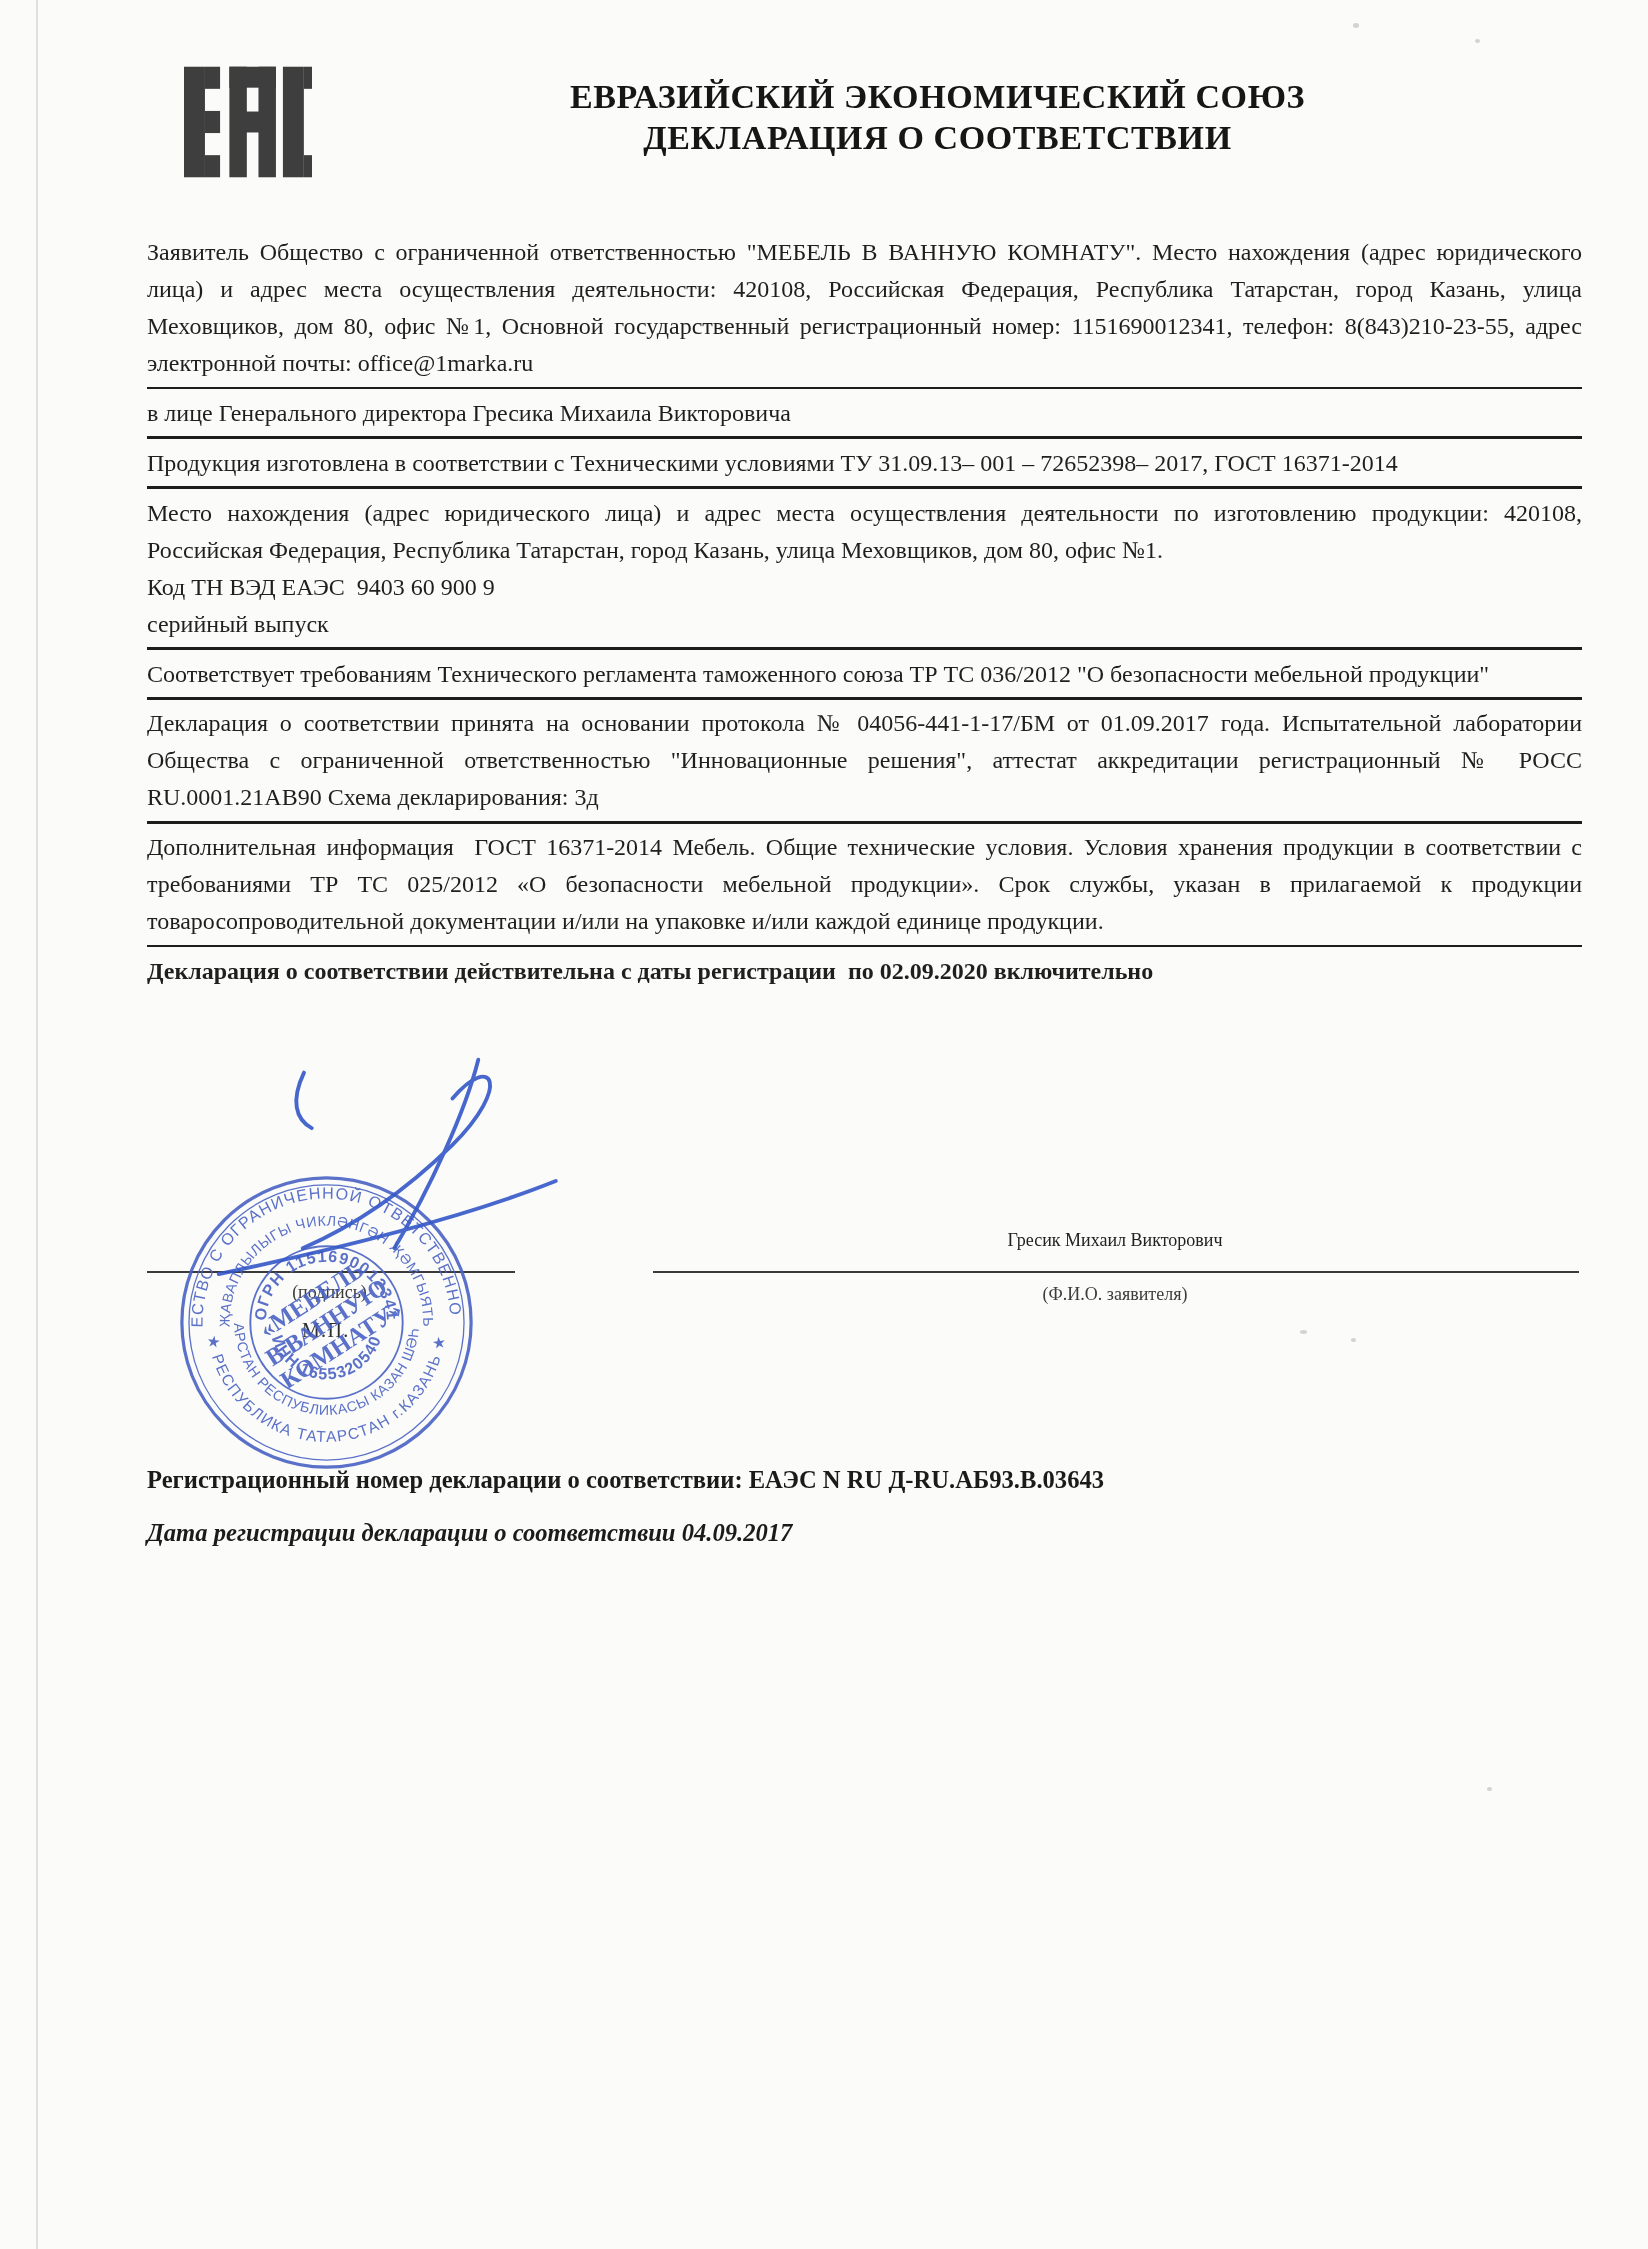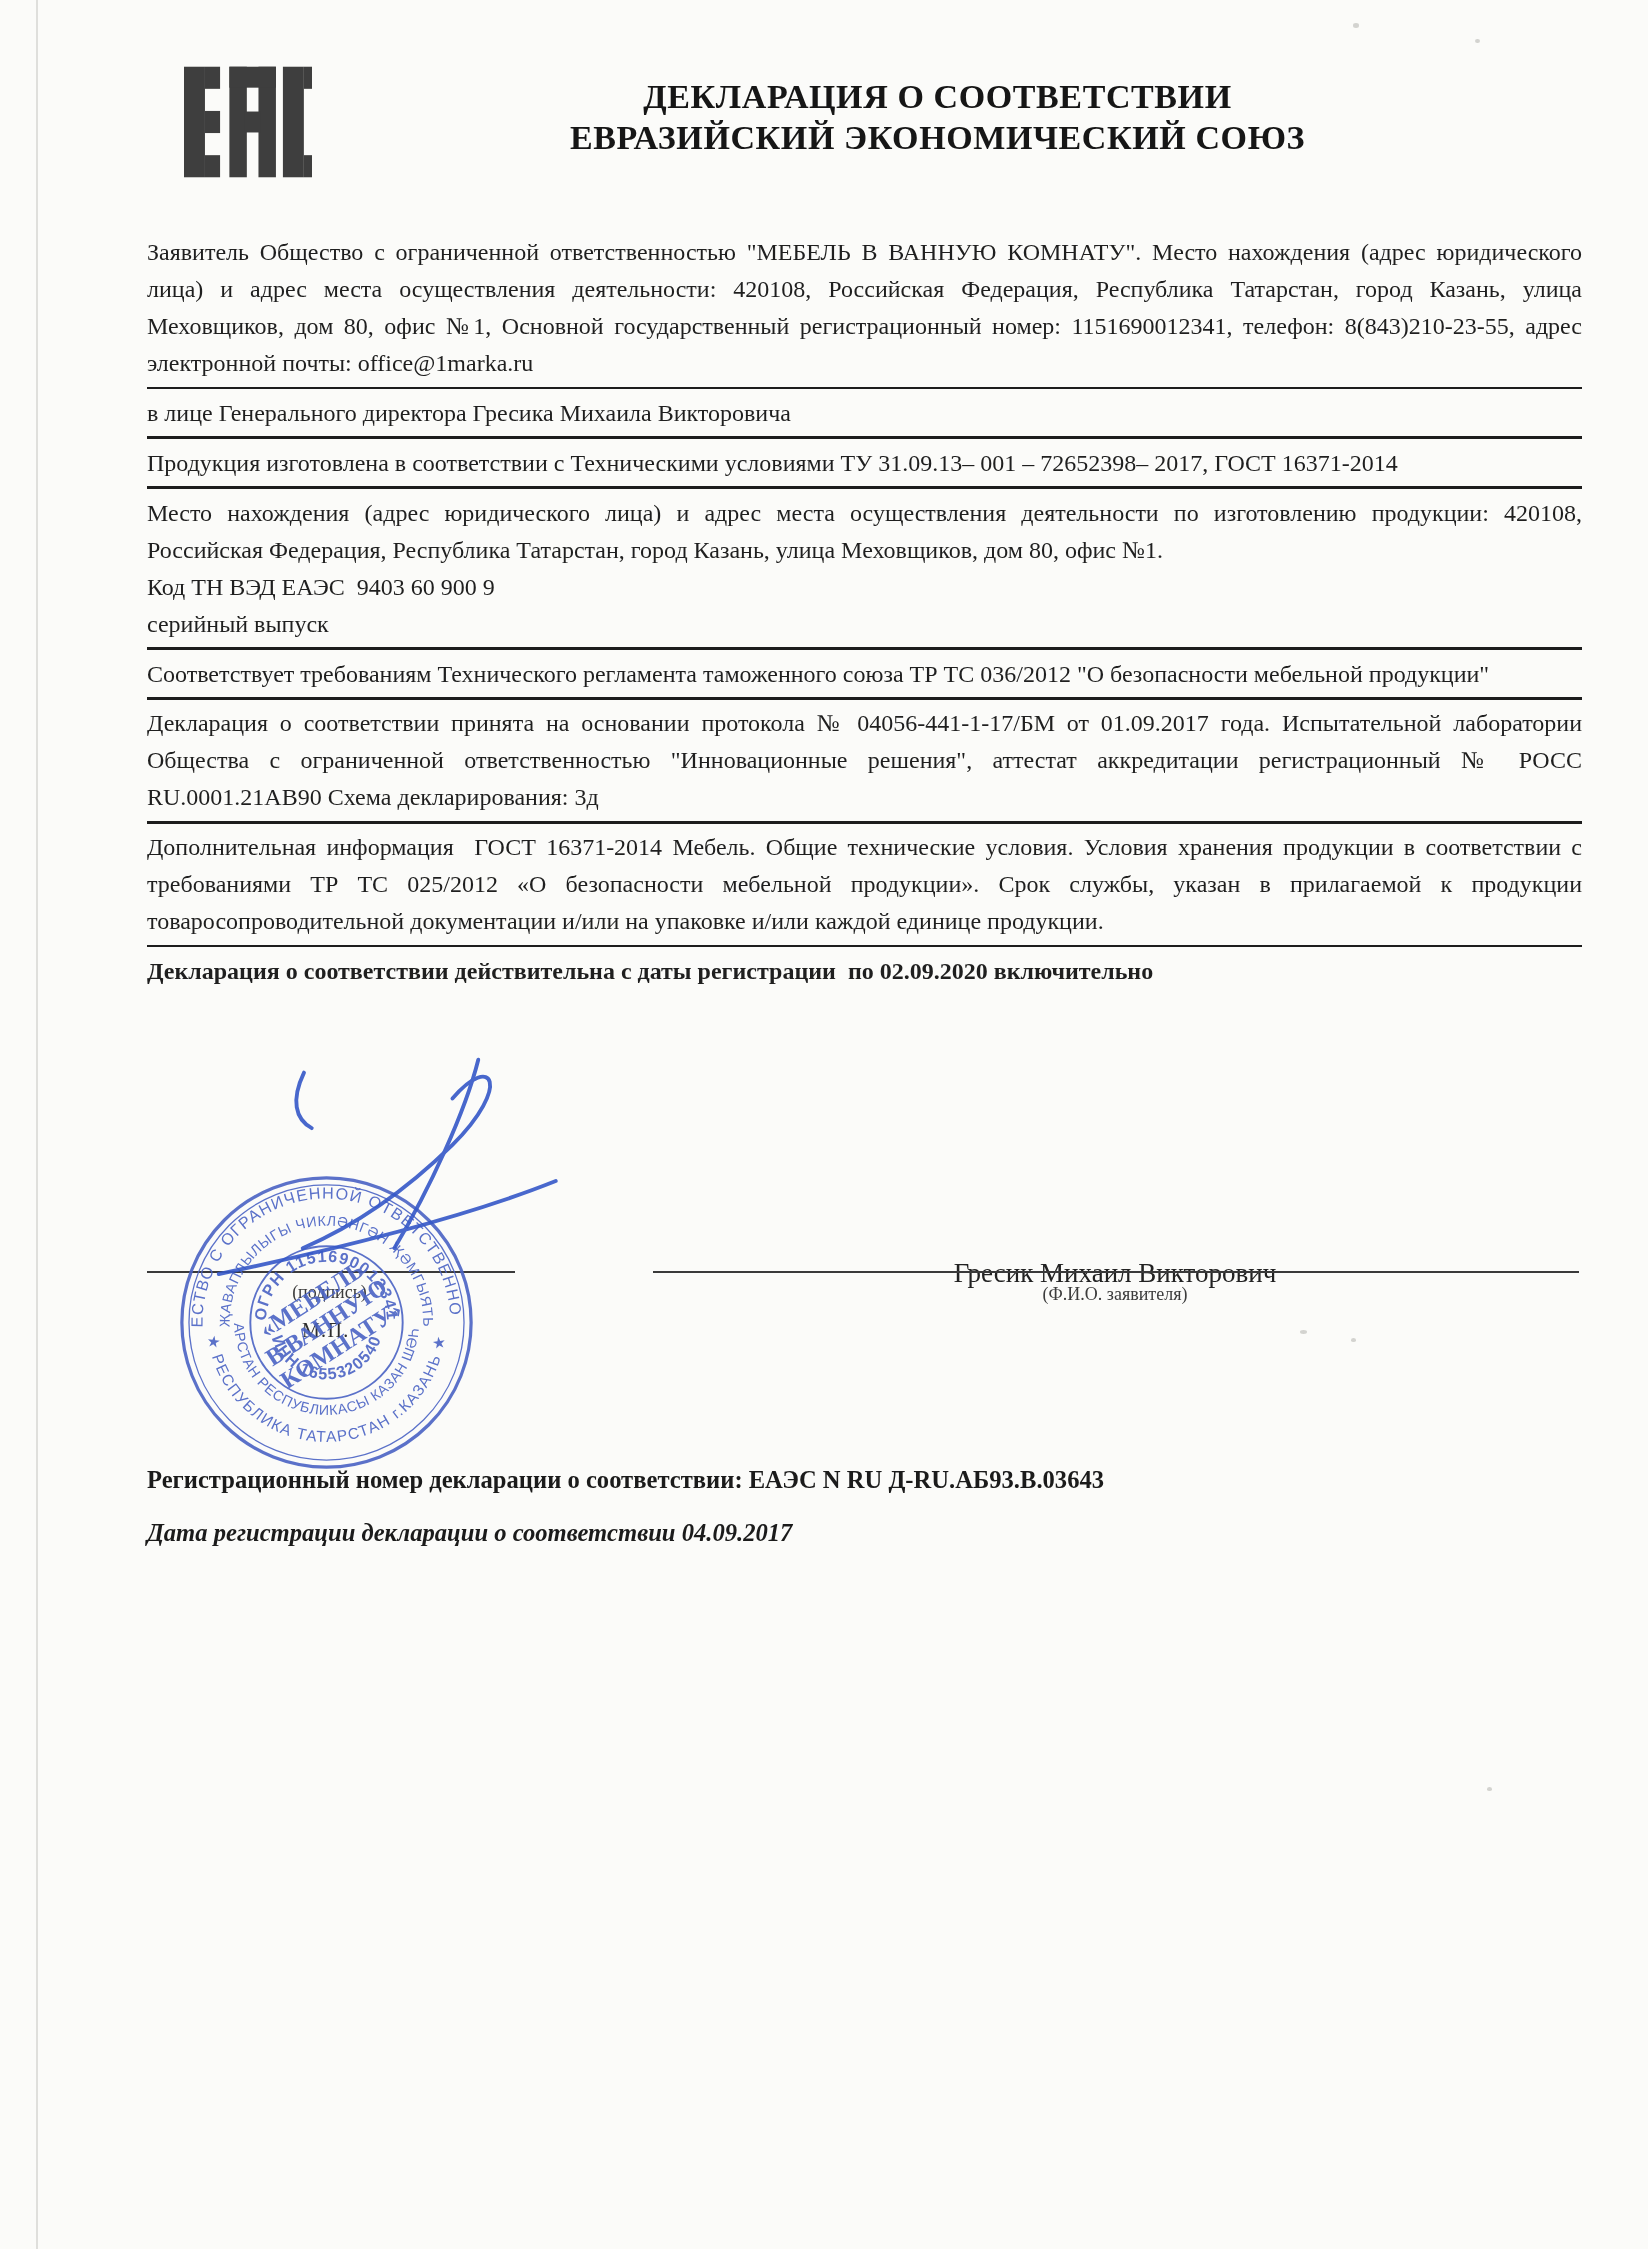--- a/index.html
+++ b/index.html
@@ -34,21 +34,21 @@
   .content p.nojust{text-align:left;}
   .lbl{font-weight:normal;}
   .rule{
     height:2.6px;background:#1d1d1d;margin:4.5px 0 5.8px 0;border:0;
   }
   .bold-line{font-weight:bold;}
 
   
   .sig-name{
     position:absolute;left:811px;top:1230px;width:608px;
-    text-align:center;font-size:27px;color:#222;margin-top:28px;
+    text-align:center;font-size:18px;color:#222;
   }
   .sig-line{position:absolute;height:1.9px;background:#3a3a3a;top:1271px;}
   .sig-line.left{left:147px;width:368px;}
   .sig-line.right{left:653px;width:926px;}
   .sig-caption{
     position:absolute;font-size:18px;color:#3c3c3c;text-align:center;
   }
   .cap-sign{left:194px;top:1282px;width:271px;}
   .cap-fio{left:876px;top:1284px;width:478px;}
   .mp{
@@ -85,22 +85,22 @@
       <rect x="78" y="0" width="80" height="36"></rect>
       <rect x="104" y="77" width="28" height="36"></rect>
 
       <rect x="170" y="0" width="36" height="190"></rect>
       <rect x="206" y="0" width="14" height="38"></rect>
       <rect x="206" y="152" width="14" height="38"></rect>
     </g>
   </svg>
 
   <div class="title">
+    <div>ЕВРАЗИЙСКИЙ ЭКОНОМИЧЕСКИЙ СОЮЗ</div>
     <div>ДЕКЛАРАЦИЯ О СООТВЕТСТВИИ</div>
-    <div>ЕВРАЗИЙСКИЙ ЭКОНОМИЧЕСКИЙ СОЮЗ</div>
   </div>
 
   <div class="content">
 
     <p><span class="lbl">Заявитель</span> <span>Общество с ограниченной ответственностью "МЕБЕЛЬ В ВАННУЮ КОМНАТУ". Место нахождения (адрес юридического лица) и адрес места осуществления деятельности: 420108, Российская Федерация, Республика Татарстан, город Казань, улица Меховщиков, дом 80, офис №1, Основной государственный регистрационный номер: 1151690012341, телефон: 8(843)210-23-55, адрес электронной почты: office@1marka.ru</span></p>
 
     <div class="rule"></div>
 
     <p class="nojust"><span class="lbl">в лице</span> <span>Генерального директора Гресика Михаила Викторовича</span></p>
 

